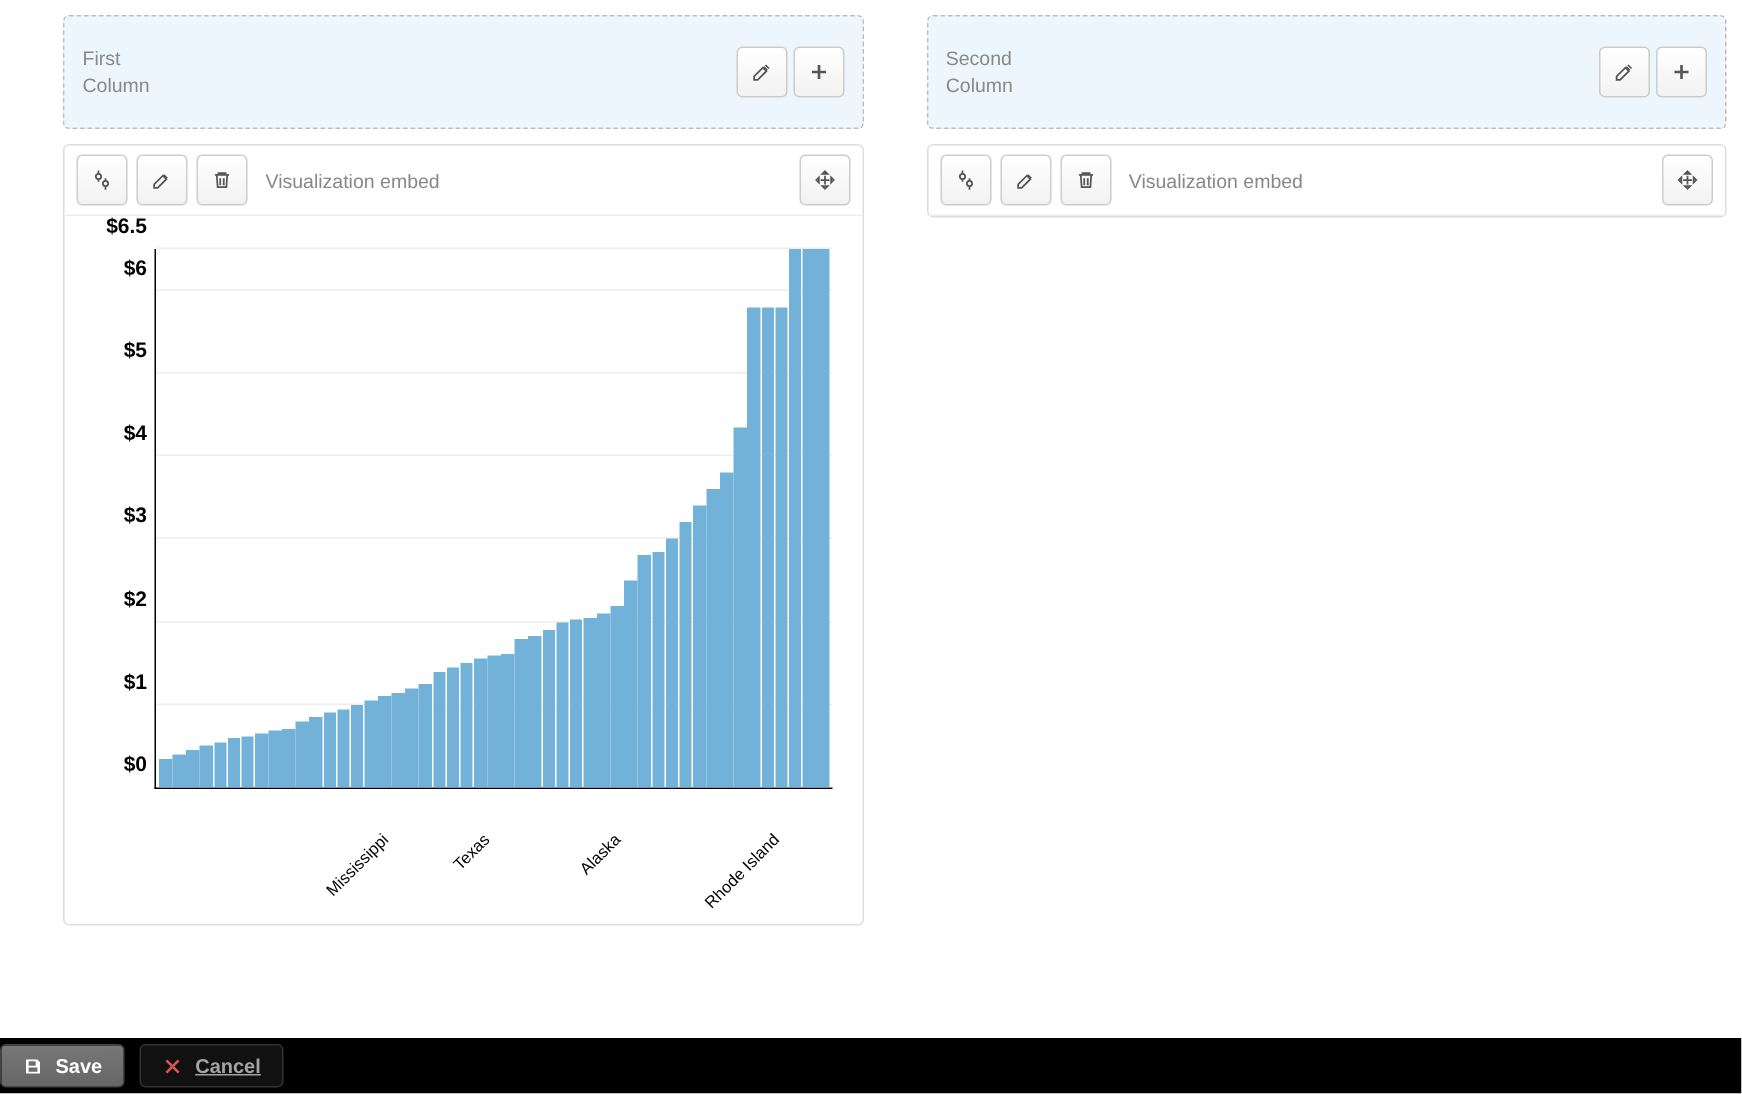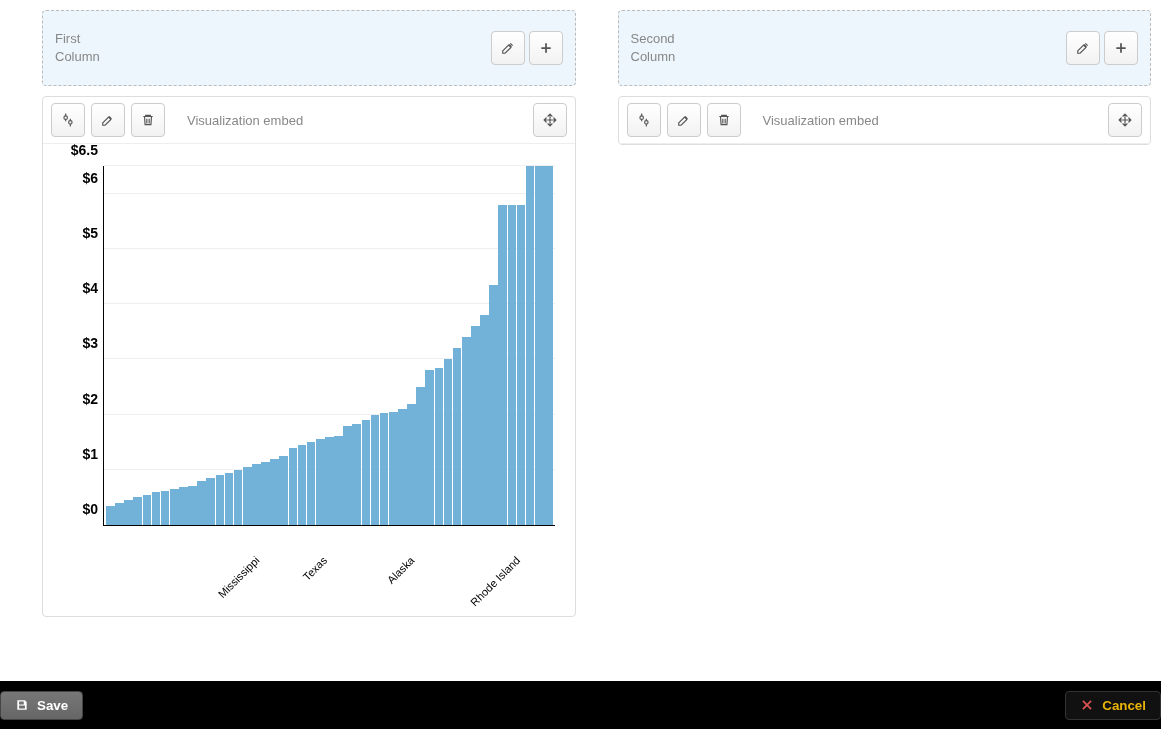--- a/index.html
+++ b/index.html
@@ -6,21 +6,21 @@
 body { font-family: "Helvetica Neue", Helvetica, Arial, sans-serif; font-size: 13px; color: #555; background: #fff; width: 1161px; height: 729px; position: relative; overflow: hidden; }
 .layout-row { display: flex; gap: 10px; padding: 10px 10px 0 10px; }
 .col { flex: 1; display: flex; flex-direction: column; gap: 10px; padding-left: 32px; }
 .placeholder { border: 1.5px dashed #bbb; border-radius: 4px; background: #ecf6fc; padding: 10px 12px; display: flex; align-items: center; justify-content: space-between; height: 76px; }
 .placeholder .label { color: #888; line-height: 1.35; }
 .btn-group { display: flex; gap: 4px; }
 .btn { display: inline-flex; align-items: center; justify-content: center; width: 34px; height: 34px; border: 1px solid #ccc; border-radius: 4px; background: linear-gradient(#fff,#f2f2f2); color: #555; cursor: pointer; }
 .panel { border: 1px solid #ddd; border-radius: 4px; background: #fff; display: flex; flex-direction: column; }
 .panel-hdr { display: flex; align-items: center; justify-content: space-between; padding: 6px 8px; border-bottom: 1px solid #eee; }
 .panel-hdr .left { display: flex; align-items: center; gap: 6px; }
-.panel-hdr .title { color: #888; margin-left: 16px; }
+.panel-hdr .title { color: #888; margin-left: 6px; }
 .panel-body { position: relative; flex: 1; }
 
 
 .chart-wrap { position: relative; height: 510px; padding: 16px 10px 10px 10px; }
 .legend-row { display: flex; align-items: center; justify-content: space-between; padding: 0 20px 4px 40px; font-size: 12px; color: #555; }
 .legend-row .modes { display: flex; gap: 10px; }
 .circle { display:inline-block; width:11px; height:11px; border:2px solid #444; border-radius:50%; margin-right:4px; vertical-align:middle; }
 .circle.filled { background:#444; }
 .circle.blue { background:#3182bd; border-color:#3182bd; }
 .chart-inner { position: relative; height: 360px; margin: 6px 10px 0 50px; border-left: 1px solid #000; border-bottom: 1px solid #000; }
@@ -28,23 +28,23 @@
 .y-tick { position:absolute; right: 100%; padding-right:6px; font-size:14px; color:#000; transform: translateY(-50%); font-weight:bold; }
 .bars { position:absolute; left:2px; right:2px; bottom:0; top:0; display:flex; align-items:flex-end; gap:0.5px; }
 .bar { flex:1; background:#6baed6; opacity:0.95; }
 .x-labels { position: relative; height: 80px; margin-left:50px; margin-right:10px; }
 .x-lbl { position:absolute; bottom: 40px; transform: rotate(-45deg); transform-origin: right top; font-size:11px; color:#000; white-space:nowrap; }
 
 
 .map-wrap { position: relative; height: 510px; overflow:hidden; background: radial-gradient(ellipse at 60% 40%, #bfe3e0, #6fb7bd 60%, #3e8d9b); }
 .land { position:absolute; border-radius:50%; background: radial-gradient(#e8d4c0,#d7b08c); }
 
-.footer-bar { position:absolute; left:0; right:0; bottom:0; height:48px; background:#000; display:flex; align-items:center; justify-content:space-between; gap:10px; }
+.footer-bar { position:absolute; left:0; right:0; bottom:0; height:37px; background:#000; display:flex; align-items:center; justify-content:flex-start; gap:10px; }
 .footer-btn { display:inline-flex; align-items:center; gap:8px; padding:6px 14px; border-radius:4px; border:1px solid #444; background: linear-gradient(#777,#666); color:#fff; font-weight:bold; cursor:pointer; }
-.footer-btn.cancel { background:#111; border-color:#333; color:#eab308; }
+.footer-btn.cancel { background:#111; border-color:#333; color:#a3a3a3;text-decoration:underline; }
 .footer-btn.cancel .icon { color:#d9534f; }
 svg { display:block; }
 </style>
 </head>
 <body>
 
 <div class="layout-row">
   <div class="col">
     <div class="placeholder">
       <div class="label" style="white-space:pre-line">First

